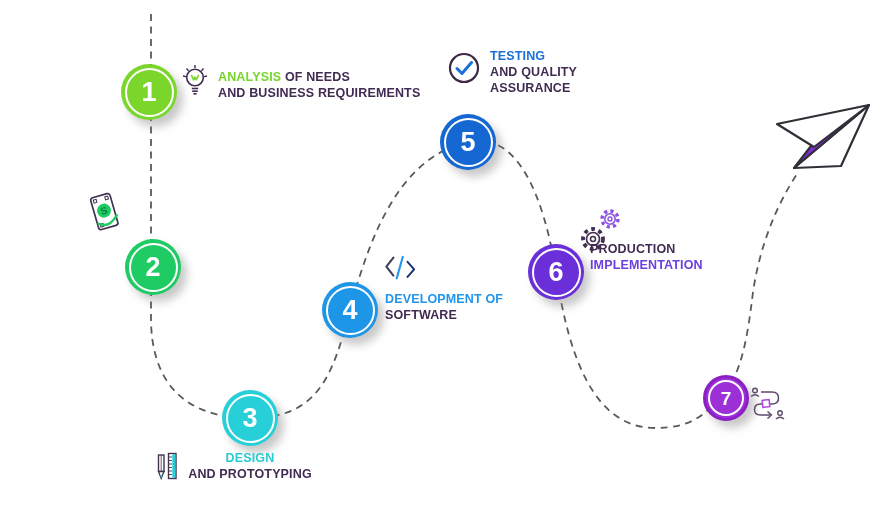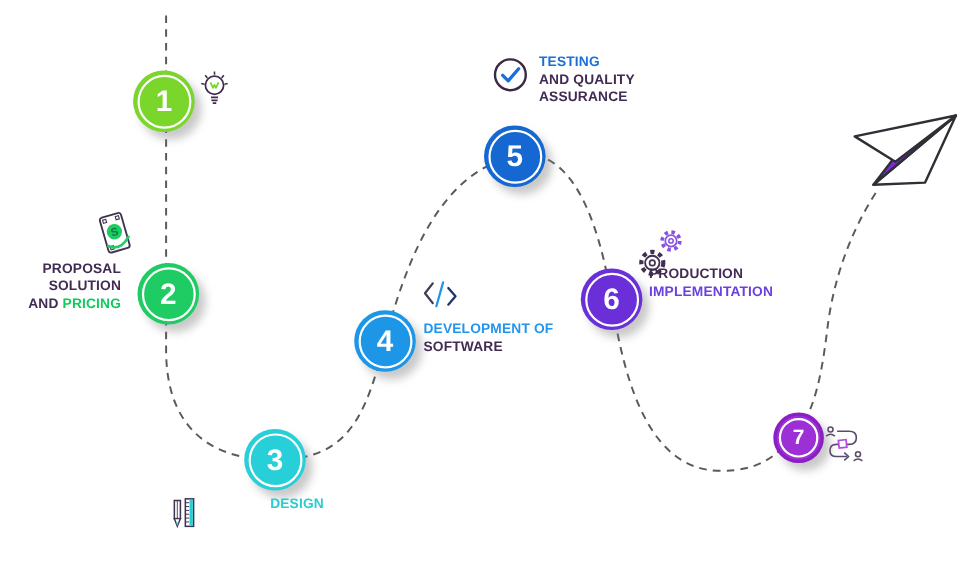--- a/index.html
+++ b/index.html
@@ -23,21 +23,21 @@
   .num{color:#fff;font-weight:700;font-size:27px;line-height:1;}
   .circle.small .num{font-size:19px;}
   .c1{background:var(--step1);} .c2{background:var(--step2);} .c3{background:var(--step3);}
   .c4{background:var(--step4);} .c5{background:var(--step5);} .c6{background:var(--step6);}
   .c7{background:var(--step7);}
   .label{
     position:absolute;z-index:4;font-size:12.5px;font-weight:700;letter-spacing:.15px;
     line-height:16px;color:var(--dark_text);white-space:nowrap;
   }
   .label.right{text-align:right;}
-  .label.center{text-align:center;padding-left:20px;}
+  .label.center{text-align:center;}
   .a1{color:var(--accent1);} .a2{color:var(--accent2);} .a3{color:var(--accent3);}
   .a4{color:var(--accent4);} .a5{color:var(--accent5);} .a6{color:var(--accent6);}
   .a7{color:var(--accent7);}
 </style>
 </head>
 <body>
 
 <div class="stage">
 
   <svg class="layer-svg" width="889" height="522" viewBox="0 0 889 522">
@@ -142,29 +142,29 @@
   <div class="circle big c5" style="left:440px;top:114px">
     <span class="num">5</span>
   </div>
   <div class="circle big c6" style="left:528px;top:244px">
     <span class="num">6</span>
   </div>
   <div class="circle small c7" style="left:703px;top:375px">
     <span class="num">7</span>
   </div>
 
+  <div class="label" style="left:218px;top:69px">
+    <div><span class="a1">ANALYSIS</span><span> OF NEEDS</span></div>
+    <div>AND BUSINESS REQUIREMENTS</div>
+  </div>
 
-  <div class="label right" style="left:8px;top:236px;width:102px">
-    <div>PROPOSAL</div>
-    <div>SOLUTION</div>
-    <div><span>AND </span><span class="a2">PRICING</span></div>
-  </div>
 
   <div class="label center" style="left:170px;top:450px;width:160px">
     <div class="a3">DESIGN</div>
+    <div>AND PROTOTYPING</div>
   </div>
 
   <div class="label" style="left:490px;top:48px">
     <div class="a5">TESTING</div>
     <div>AND QUALITY</div>
     <div>ASSURANCE</div>
   </div>
 
   <div class="label" style="left:385px;top:291px">
     <div class="a4">DEVELOPMENT OF</div>

